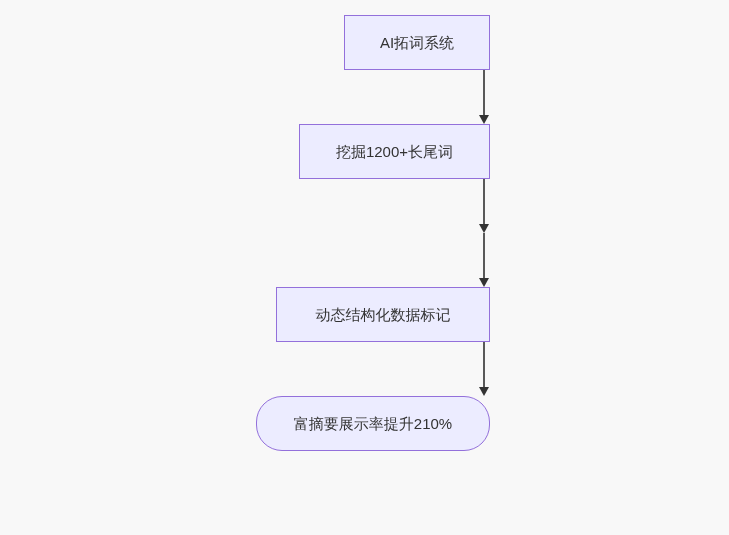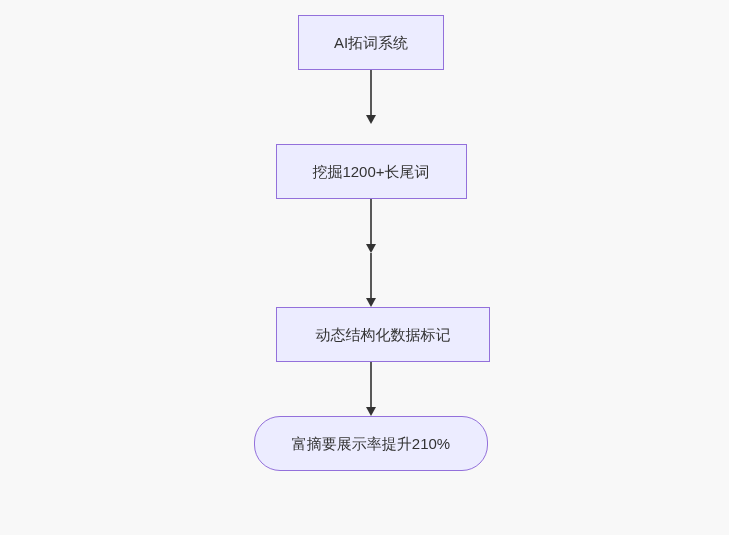--- a/index.html
+++ b/index.html
@@ -20,36 +20,36 @@
     width: 729px; height: 535px;
     background: var(--canvas-bg);
     overflow: hidden;
   }
   .flow {
     position: absolute;
     left: 371px; top: 15px;
     transform: translateX(-50%);
     display: flex;
     flex-direction: column;
-    align-items: center;
+    align-items: flex-end;
   }
   .node {
     height: 55px;
     display: flex;
     align-items: center;
     justify-content: center;
     background: var(--node-fill);
     border: 1px solid var(--node-border);
     color: var(--node-text);
     font-size: 15px;
     line-height: 1;
     white-space: nowrap;
   }
   .node-1 { width: 146px; }
-  .node-2 { width: 191px; margin-top: 20px; }
+  .node-2 { width: 191px; }
   .node-3 { width: 223px; }
   .node-4 { width: 214px; margin-left: 24px; }
   .node-5 { width: 234px; border-radius: 26px; }
   .arrow {
     height: 54px;
     width: 12px;
     display: flex;
     flex-direction: column;
     align-items: center;
   }

